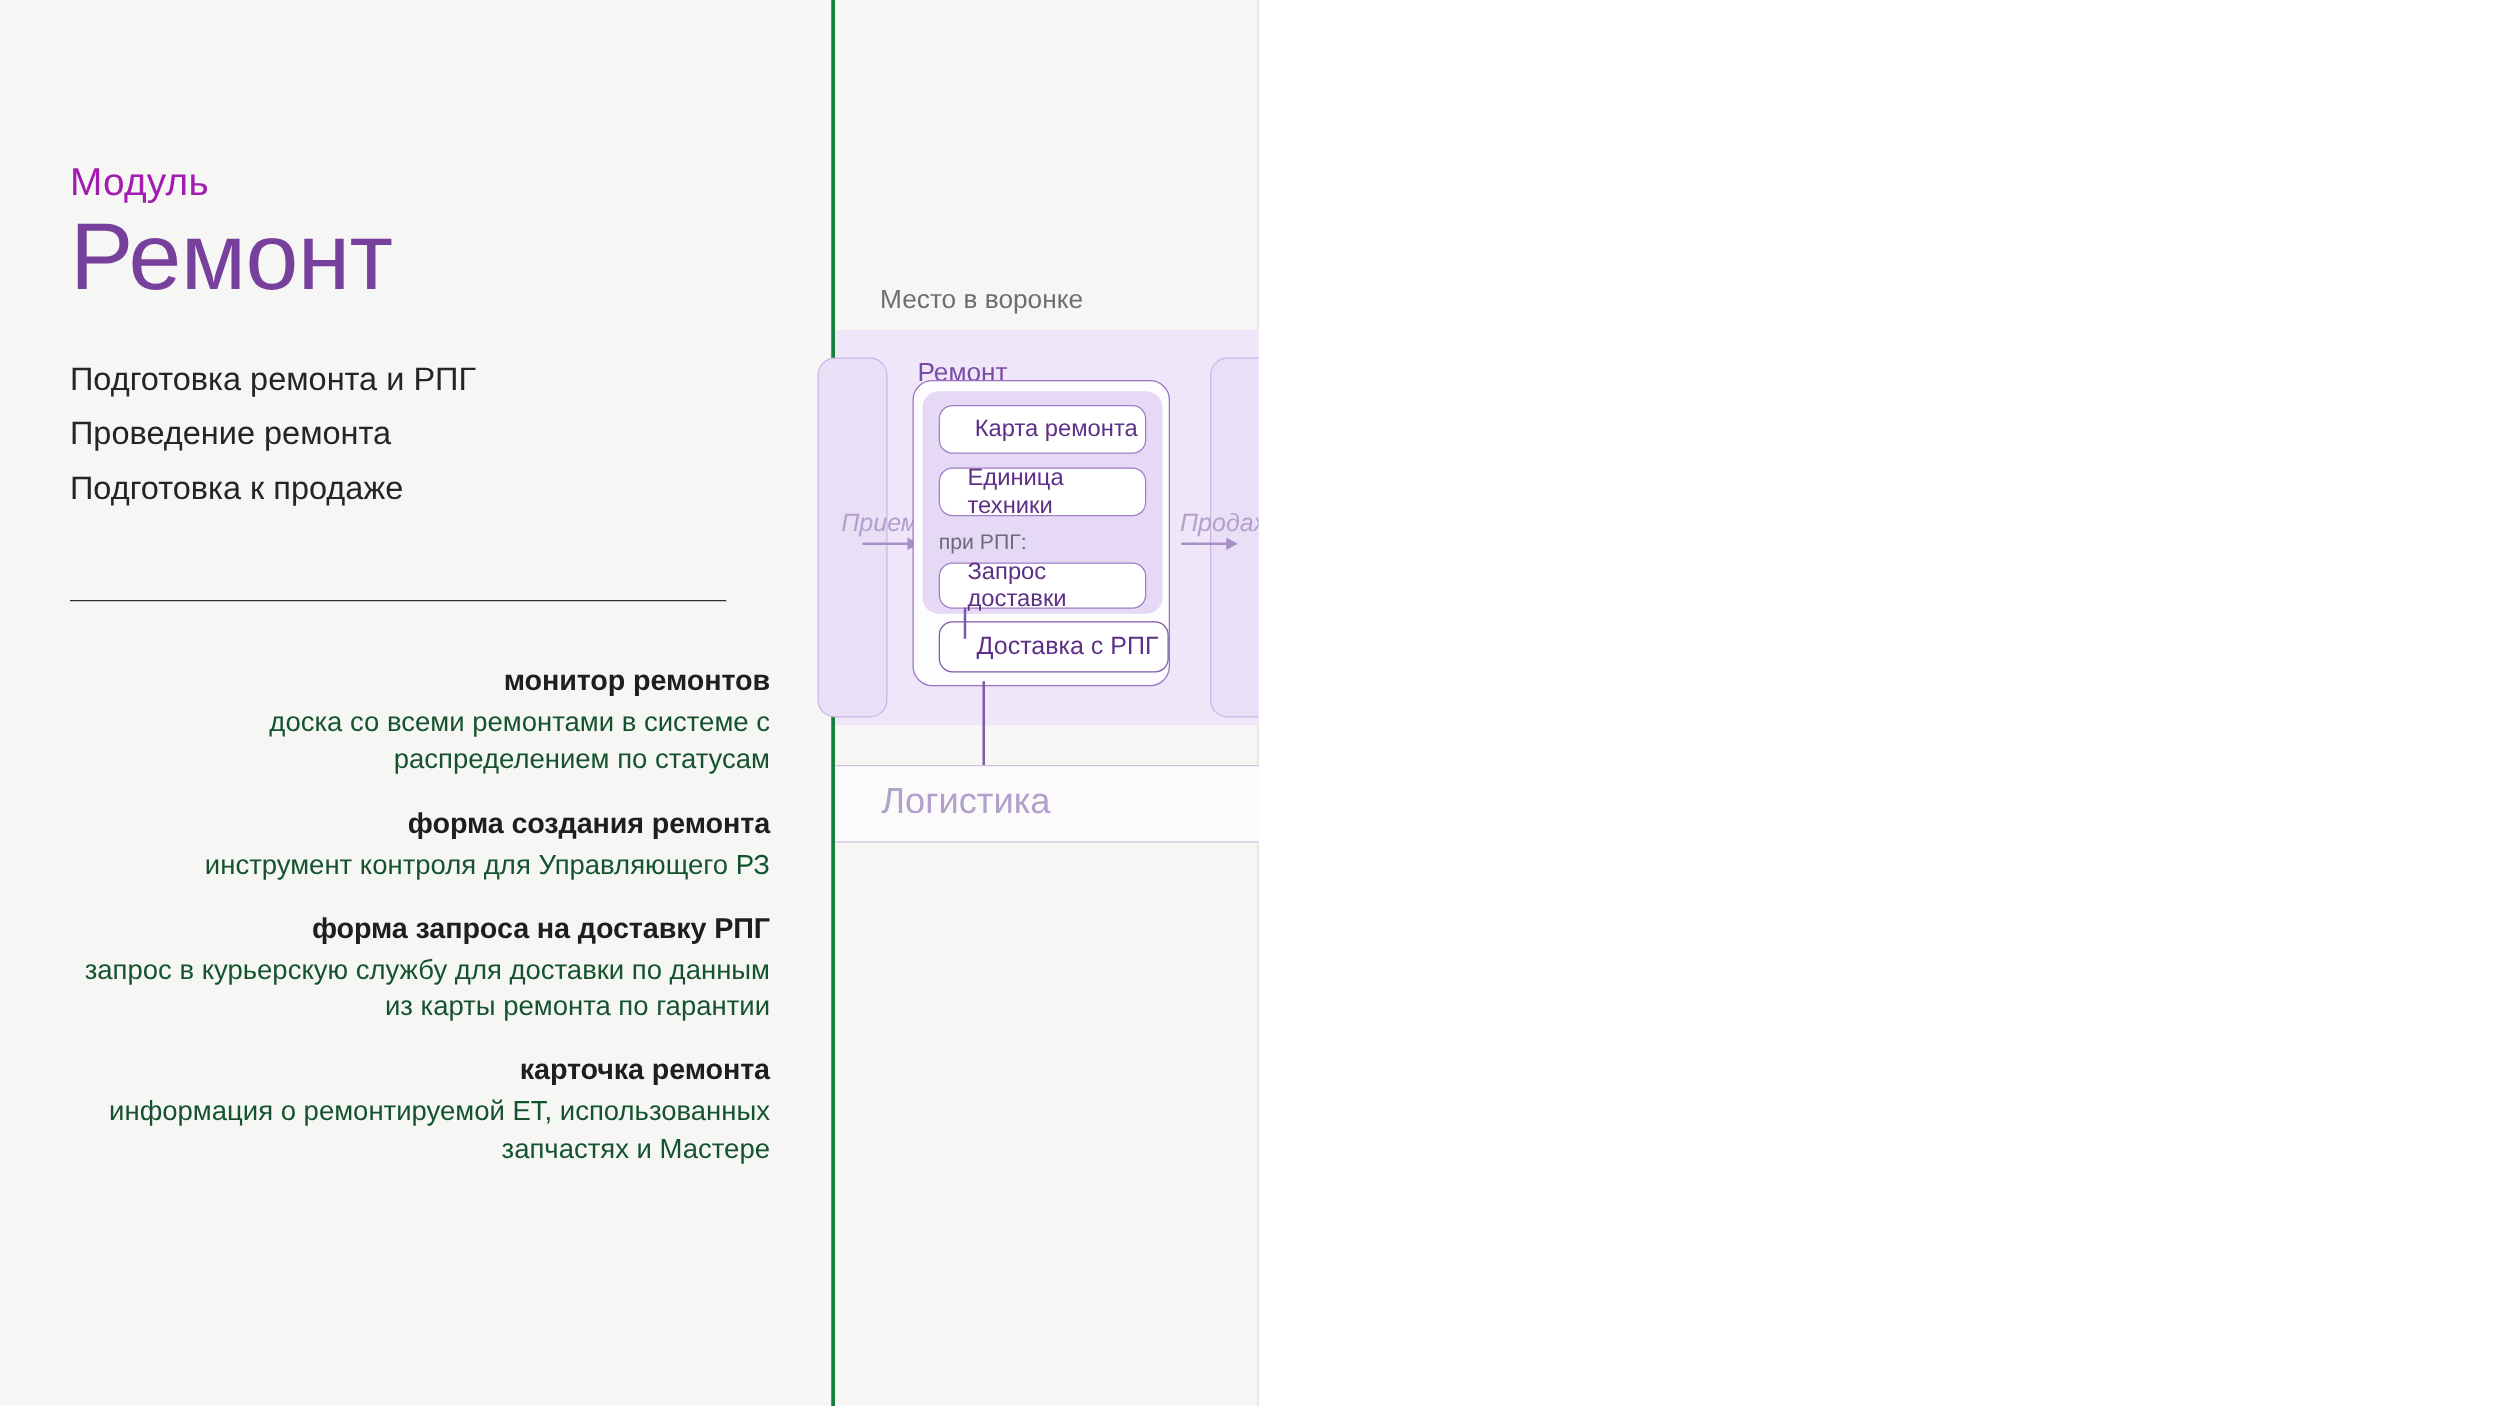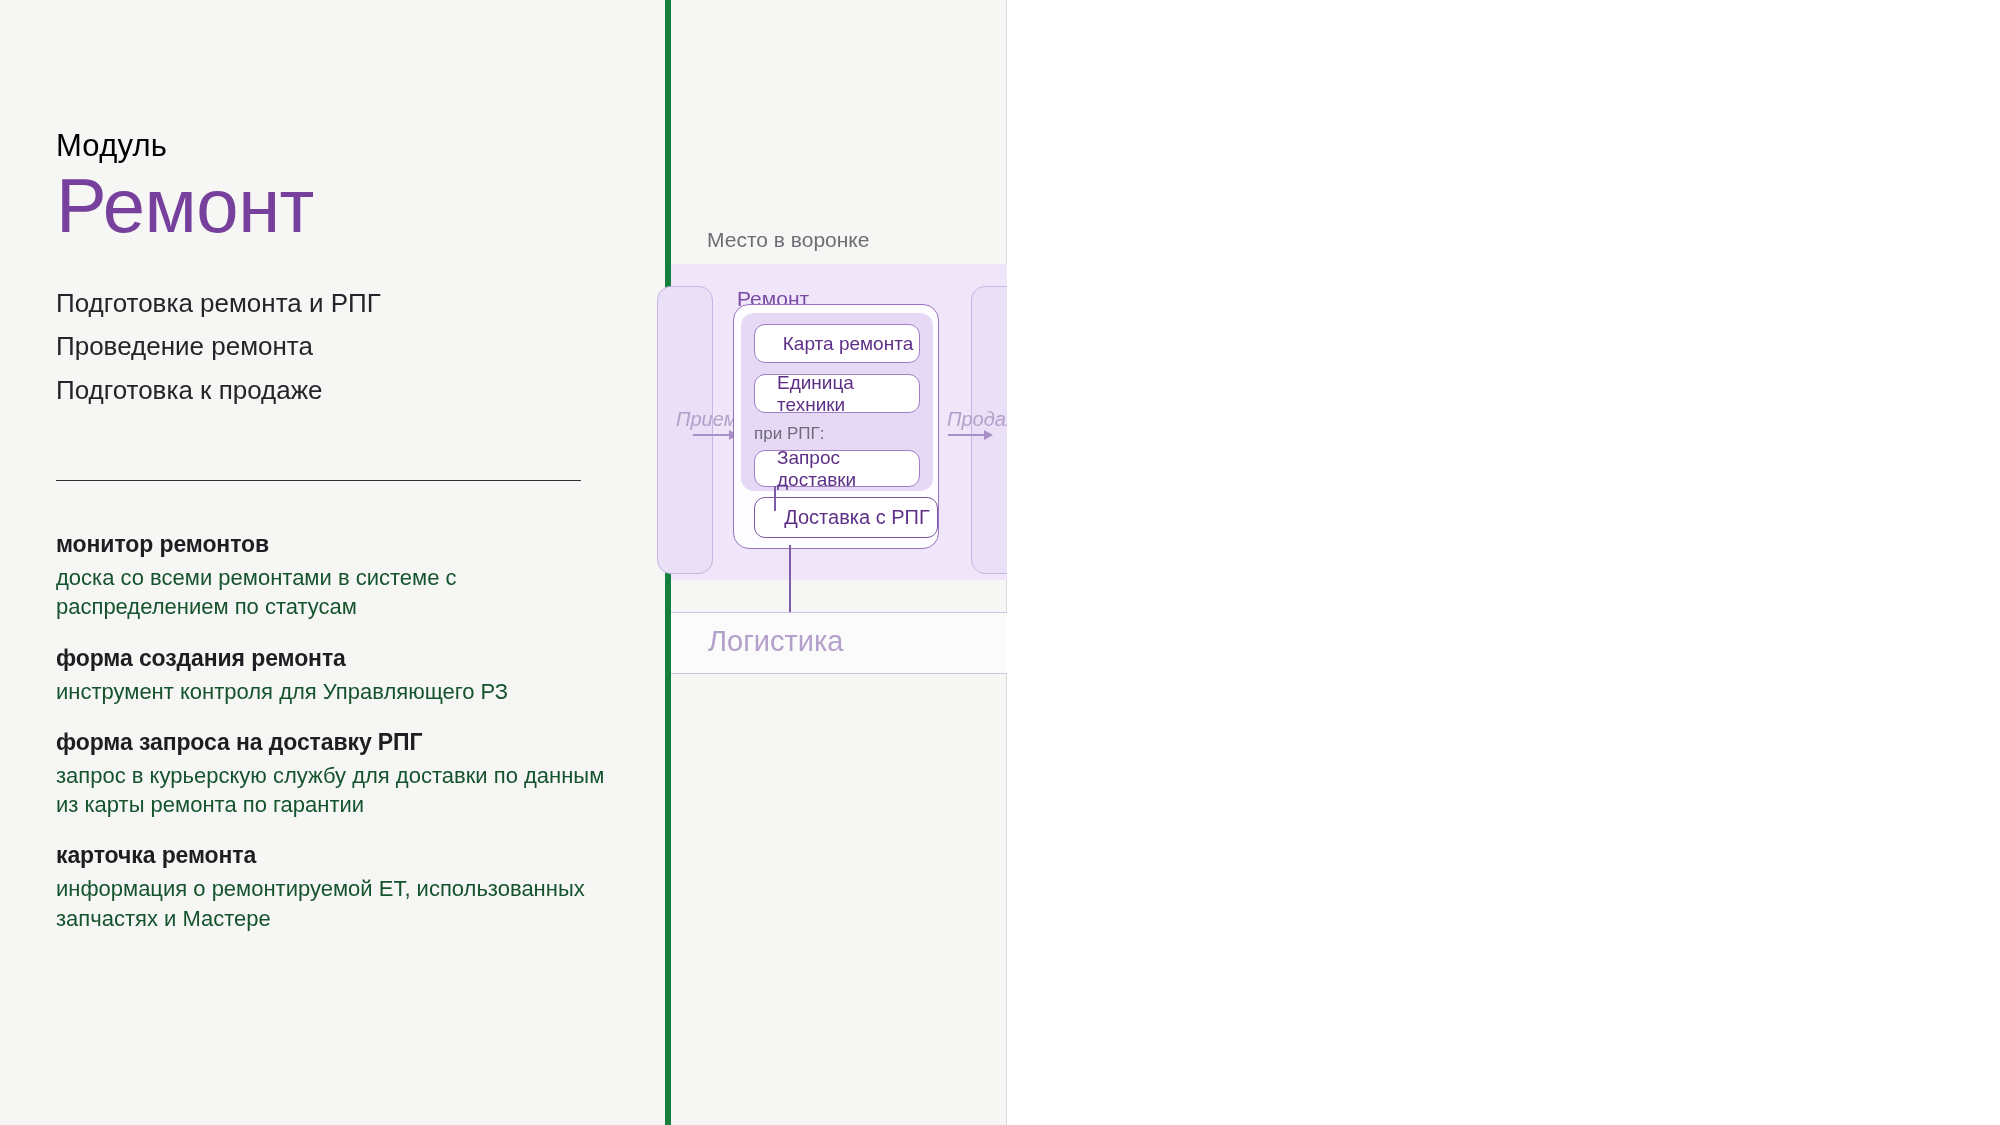--- a/index.html
+++ b/index.html
@@ -8,49 +8,49 @@
     background: #f6f6f5;
     font-family: "Liberation Sans", sans-serif;
     overflow: hidden;
   }
   .page { position: relative; width: 2000px; height: 1125px; display: flex; }
 
   
   .col-left { width: 665px; height: 1125px; position: relative; background: #f6f6f5; }
   .lead-in { position: absolute; left: 56px; top: 128px; }
   .kicker {
-    font-size: 31px; color: #000000; font-weight: 400; letter-spacing: .2px;
+    font-size: 31px; color: #a21caf; font-weight: 400; letter-spacing: .2px;
   }
   .big-title {
     font-size: 76px; line-height: .95; color: #76409c; font-weight: 400;
     margin-top: 6px; letter-spacing: -.5px;
   }
   .subs { margin-top: 40px; }
   .sub-line {
     font-size: 26px; color: #24252a; font-weight: 400; line-height: 1.66;
   }
   .hr-rule {
     position: absolute; left: 56px; top: 480px; width: 525px; height: 1px;
     background: #2e2f33;
   }
   .bullets { position: absolute; left: 56px; top: 531px; width: 560px; }
-  .b-item { margin-bottom: 23px; }
+  .b-item { margin-bottom: 23px; text-align: right; }
   .b-item:last-child { margin-bottom: 0; }
   .b-title {
     font-size: 23px; font-weight: 700; color: #1d1e22; letter-spacing: -.1px;
   }
   .b-desc {
     font-size: 22px; color: #14532d; line-height: 1.33; margin-top: 5px;
   }
 
   
   .col-mid {
     width: 342px; height: 1125px; position: relative;
     background: #f6f6f5;
-    border-left: 6px solid #15803d;
+    border-left: 3px solid #15803d;
     border-right: 1px solid #d8d8d9;
   }
   .funnel-cap {
     position: absolute; left: 36px; top: 228px;
     font-size: 21px; color: #6d6e74;
   }
   .funnel-band {
     position: absolute; left: 0; top: 264px; width: 342px; height: 316px;
     background: #efe7f9;
   }

